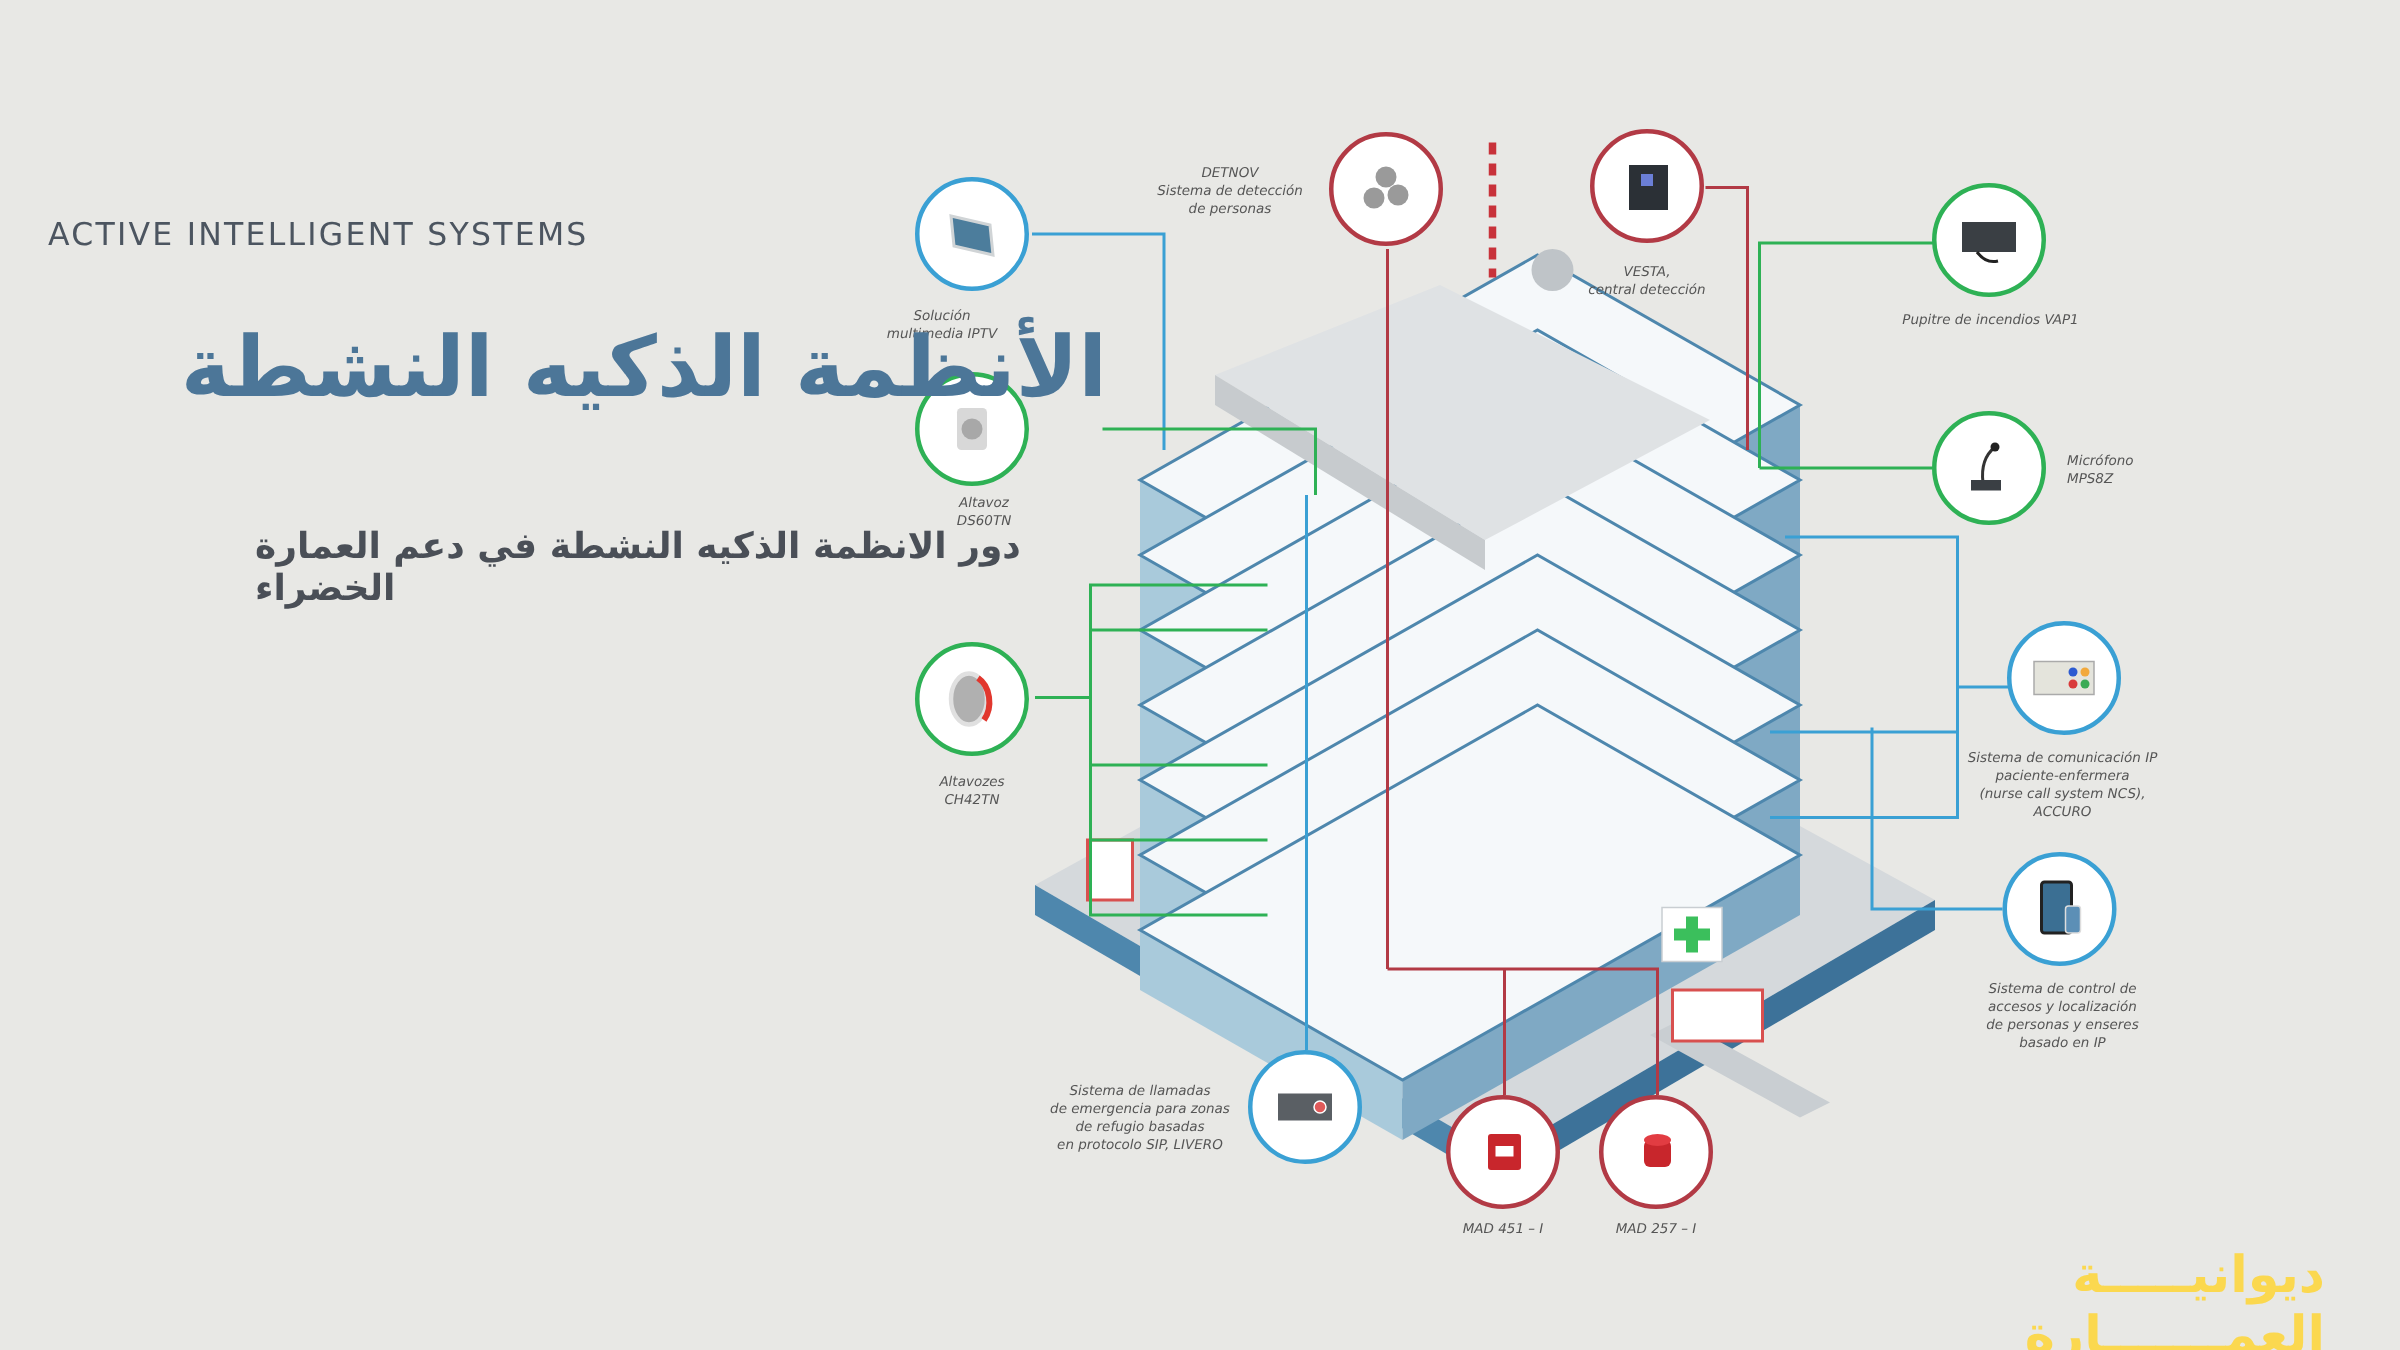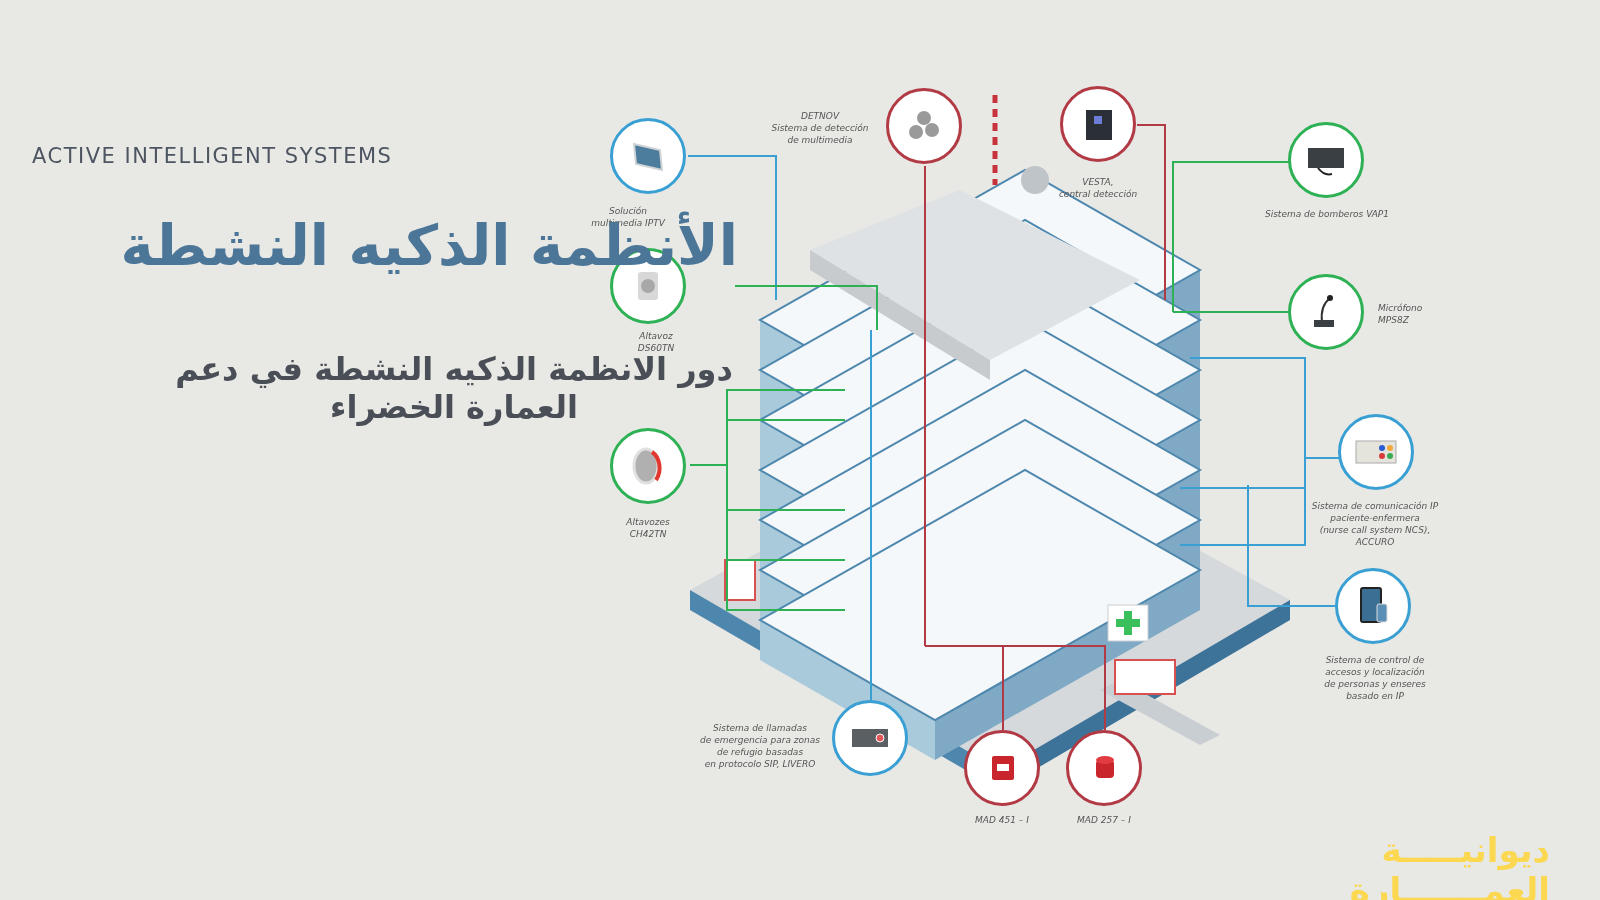--- a/index.html
+++ b/index.html
@@ -12,22 +12,22 @@
   .eyebrow {
     left:32px; top:144px; font-size:21px; letter-spacing:1.5px;
     color:#4c5560; font-family:"DejaVu Sans", sans-serif; font-weight:normal;text-align:center;
   }
   .main-title {
     left:38px; top:218px; width:700px; text-align:right; direction:rtl;
     font-size:56px; font-weight:bold; color:#4c7698;
     font-family:"DejaVu Sans", sans-serif; line-height:1; z-index:5;
   }
   .subtitle {
-    left:170px; top:350px; width:568px; text-align:center; direction:rtl;
-    font-size:32px; font-weight:bold; color:#4a4f57;
+    left:170px; top:350px; width:568px; text-align:left; direction:rtl;
+    font-size:24px; font-weight:bold; color:#4a4f57;
     font-family:"DejaVu Sans", sans-serif; z-index:5;
   }
   .brand {
     left:1180px; top:830px; width:370px; text-align:right; direction:rtl;
     font-size:34px; font-weight:bold; color:#fbd84f;
     font-family:"DejaVu Sans", sans-serif;
   }
   .node {
     position:absolute; width:76px; height:76px; border-radius:50%;
     background:#ffffff; border:3px solid; box-sizing:border-box;
@@ -143,21 +143,21 @@
     </svg>
 </div>
 <div class="cap" style="left:605px;top:516px;width:86px;">
   <div>Altavozes</div>
   <div>CH42TN</div>
 </div>
 
 <div class="cap" style="left:760px;top:110px;width:120px;">
   <div>DETNOV</div>
   <div>Sistema de detección</div>
-  <div>de multimedia</div>
+  <div>de personas</div>
 </div>
 <div class="node red" style="left:886px;top:88px;">
   <svg width="40" height="40">
       <circle cx="20" cy="12" r="7" fill="#9a9a9a"></circle>
       <circle cx="12" cy="26" r="7" fill="#9a9a9a"></circle>
       <circle cx="28" cy="24" r="7" fill="#9a9a9a"></circle>
     </svg>
 </div>
 
 <div class="node red" style="left:1060px;top:86px;">
@@ -171,21 +171,21 @@
   <div>central detección</div>
 </div>
 
 <div class="node green" style="left:1288px;top:122px;">
   <svg width="44" height="40">
       <rect x="4" y="8" width="36" height="20" fill="#3a3f44"></rect>
       <path d="M14,28 q6,8 14,6" stroke="#222" stroke-width="2" fill="none"></path>
     </svg>
 </div>
 <div class="cap" style="left:1262px;top:208px;width:130px;">
-  <div>Sistema de bomberos VAP1</div>
+  <div>Pupitre de incendios VAP1</div>
 </div>
 
 <div class="node green" style="left:1288px;top:274px;">
   <svg width="40" height="40">
       <path d="M24,6 Q14,14 16,30" stroke="#333" stroke-width="2" fill="none"></path>
       <circle cx="24" cy="6" r="3" fill="#222"></circle>
       <rect x="8" y="28" width="20" height="7" fill="#3a3f44"></rect>
     </svg>
 </div>
 <div class="cap left" style="left:1378px;top:302px;width:80px;">

